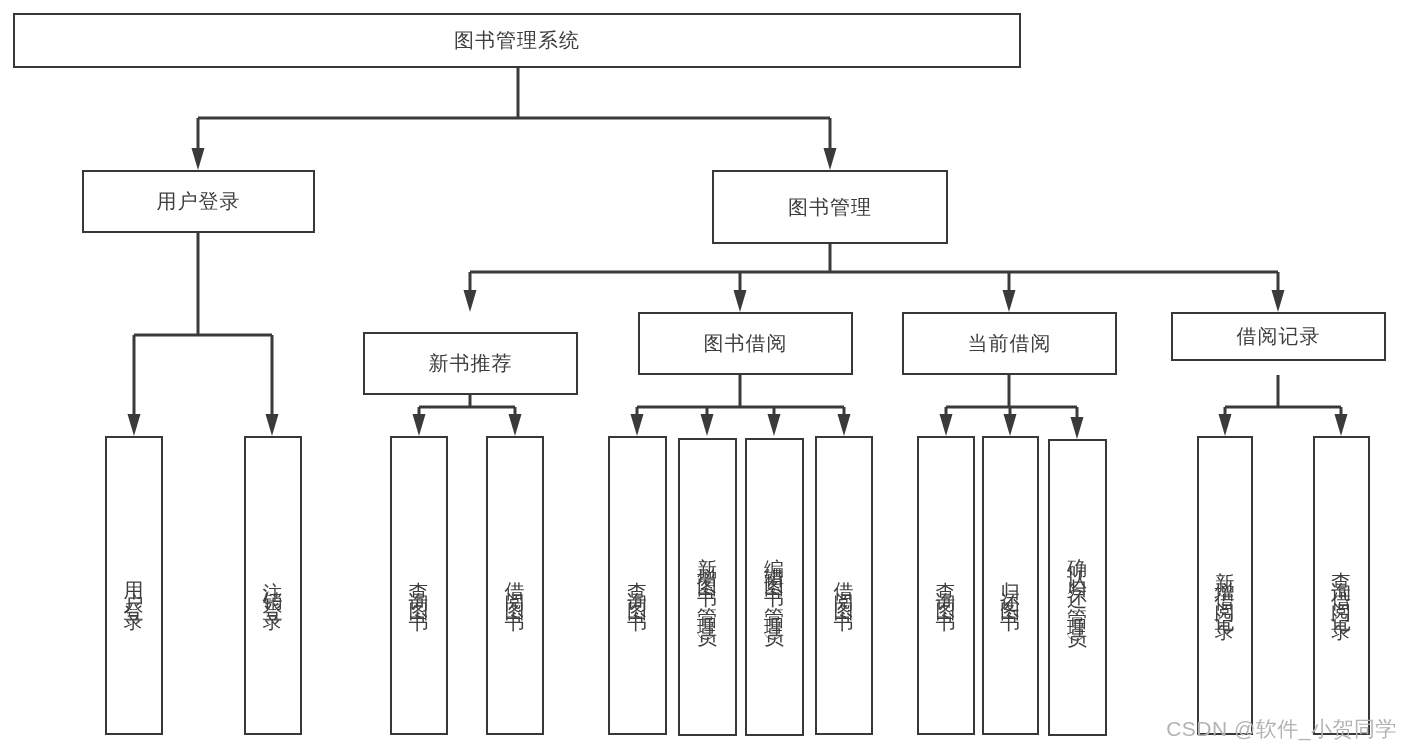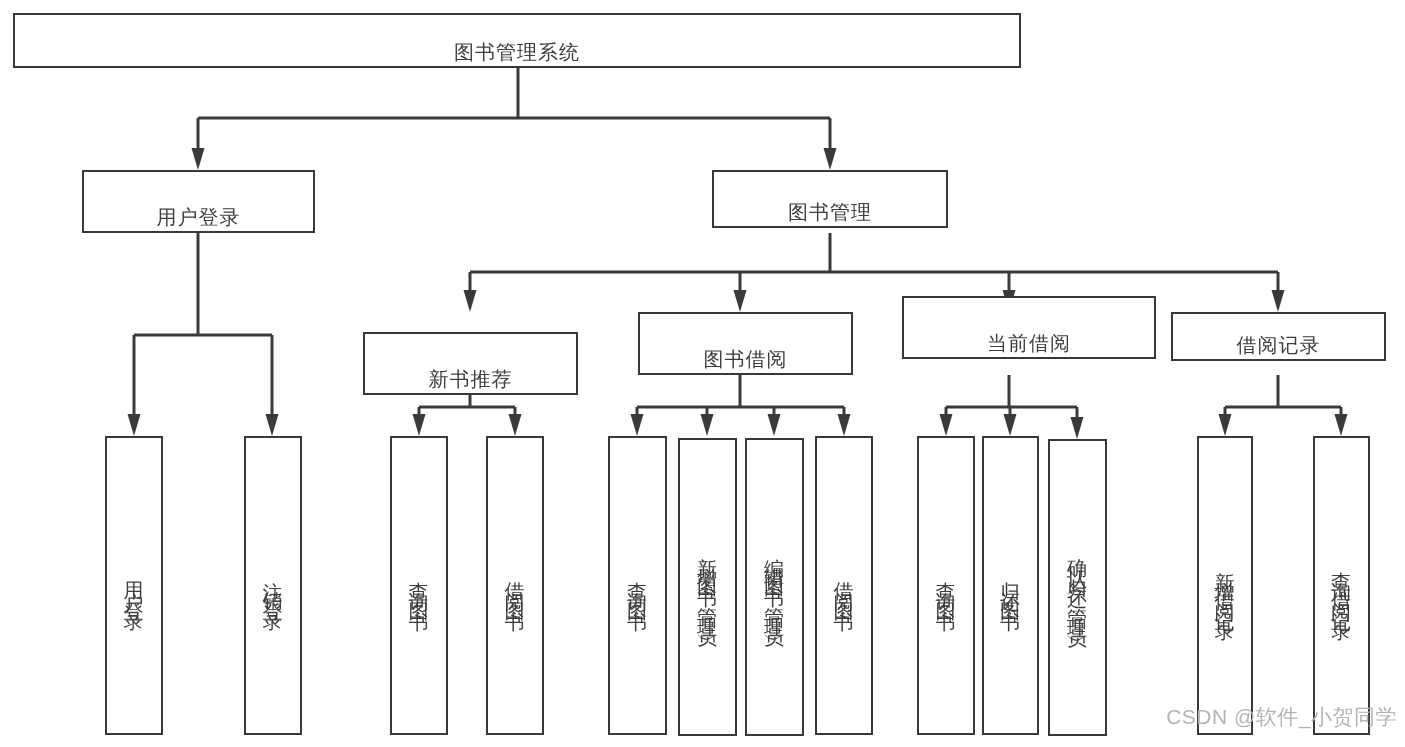--- a/index.html
+++ b/index.html
@@ -21,21 +21,21 @@
     top: 0;
     width: 1405px;
     height: 747px;
   }
   .node {
     position: absolute;
     box-sizing: border-box;
     border: 2.5px solid #383838;
     background: #ffffff;
     display: flex;
-    align-items: flex-end;
+    align-items: center;
     justify-content: center;
     color: #3d3d3d;
     font-size: 20px;
     letter-spacing: 1px;
     z-index: 2;
   }
   .leaf {
     position: absolute;
     box-sizing: border-box;
     border: 2.5px solid #383838;
@@ -50,21 +50,21 @@
     writing-mode: vertical-rl;
     text-orientation: mixed;
     font-size: 20px;
     line-height: 1;
     letter-spacing: 10px;
     white-space: nowrap;
   }
   .watermark {
     position: absolute;
     right: 8px;
-    bottom: 16px;
+    bottom: 4px;
     font-size: 21px;
     color: #b3b3b3;
     letter-spacing: 0.5px;
     z-index: 3;
     white-space: nowrap;
     margin-top: 25px;
   }
   svg line, svg path {
     stroke: #3a3a3a;
     stroke-width: 3;
@@ -156,31 +156,31 @@
     </g>
   </svg>
 
   <div class="node" style="left:13px; top:13px; width:1008px; height:55px;">
     <span>图书管理系统</span>
   </div>
 
   <div class="node" style="left:82px; top:170px; width:233px; height:63px;">
     <span>用户登录</span>
   </div>
-  <div class="node" style="left:712px; top:170px; width:236px; height:58px;">
+  <div class="node" style="left:712px; top:170px; width:236px; height:74px;">
     <span>图书管理</span>
   </div>
 
   <div class="node" style="left:363px; top:312px; width:215px; height:63px;margin-top:20px;">
     <span>新书推荐</span>
   </div>
   <div class="node" style="left:638px; top:312px; width:215px; height:63px;">
     <span>图书借阅</span>
   </div>
-  <div class="node" style="left:902px; top:296px; width:254px; height:63px;">
+  <div class="node" style="left:902px; top:312px; width:215px; height:63px;">
     <span>当前借阅</span>
   </div>
   <div class="node" style="left:1171px; top:312px; width:215px; height:49px;">
     <span>借阅记录</span>
   </div>
 
   <div class="leaf" style="left:105px; top:436px; width:58px; height:299px;">
     <span class="vtext">用户登录</span>
   </div>
   <div class="leaf" style="left:244px; top:436px; width:58px; height:299px;">

